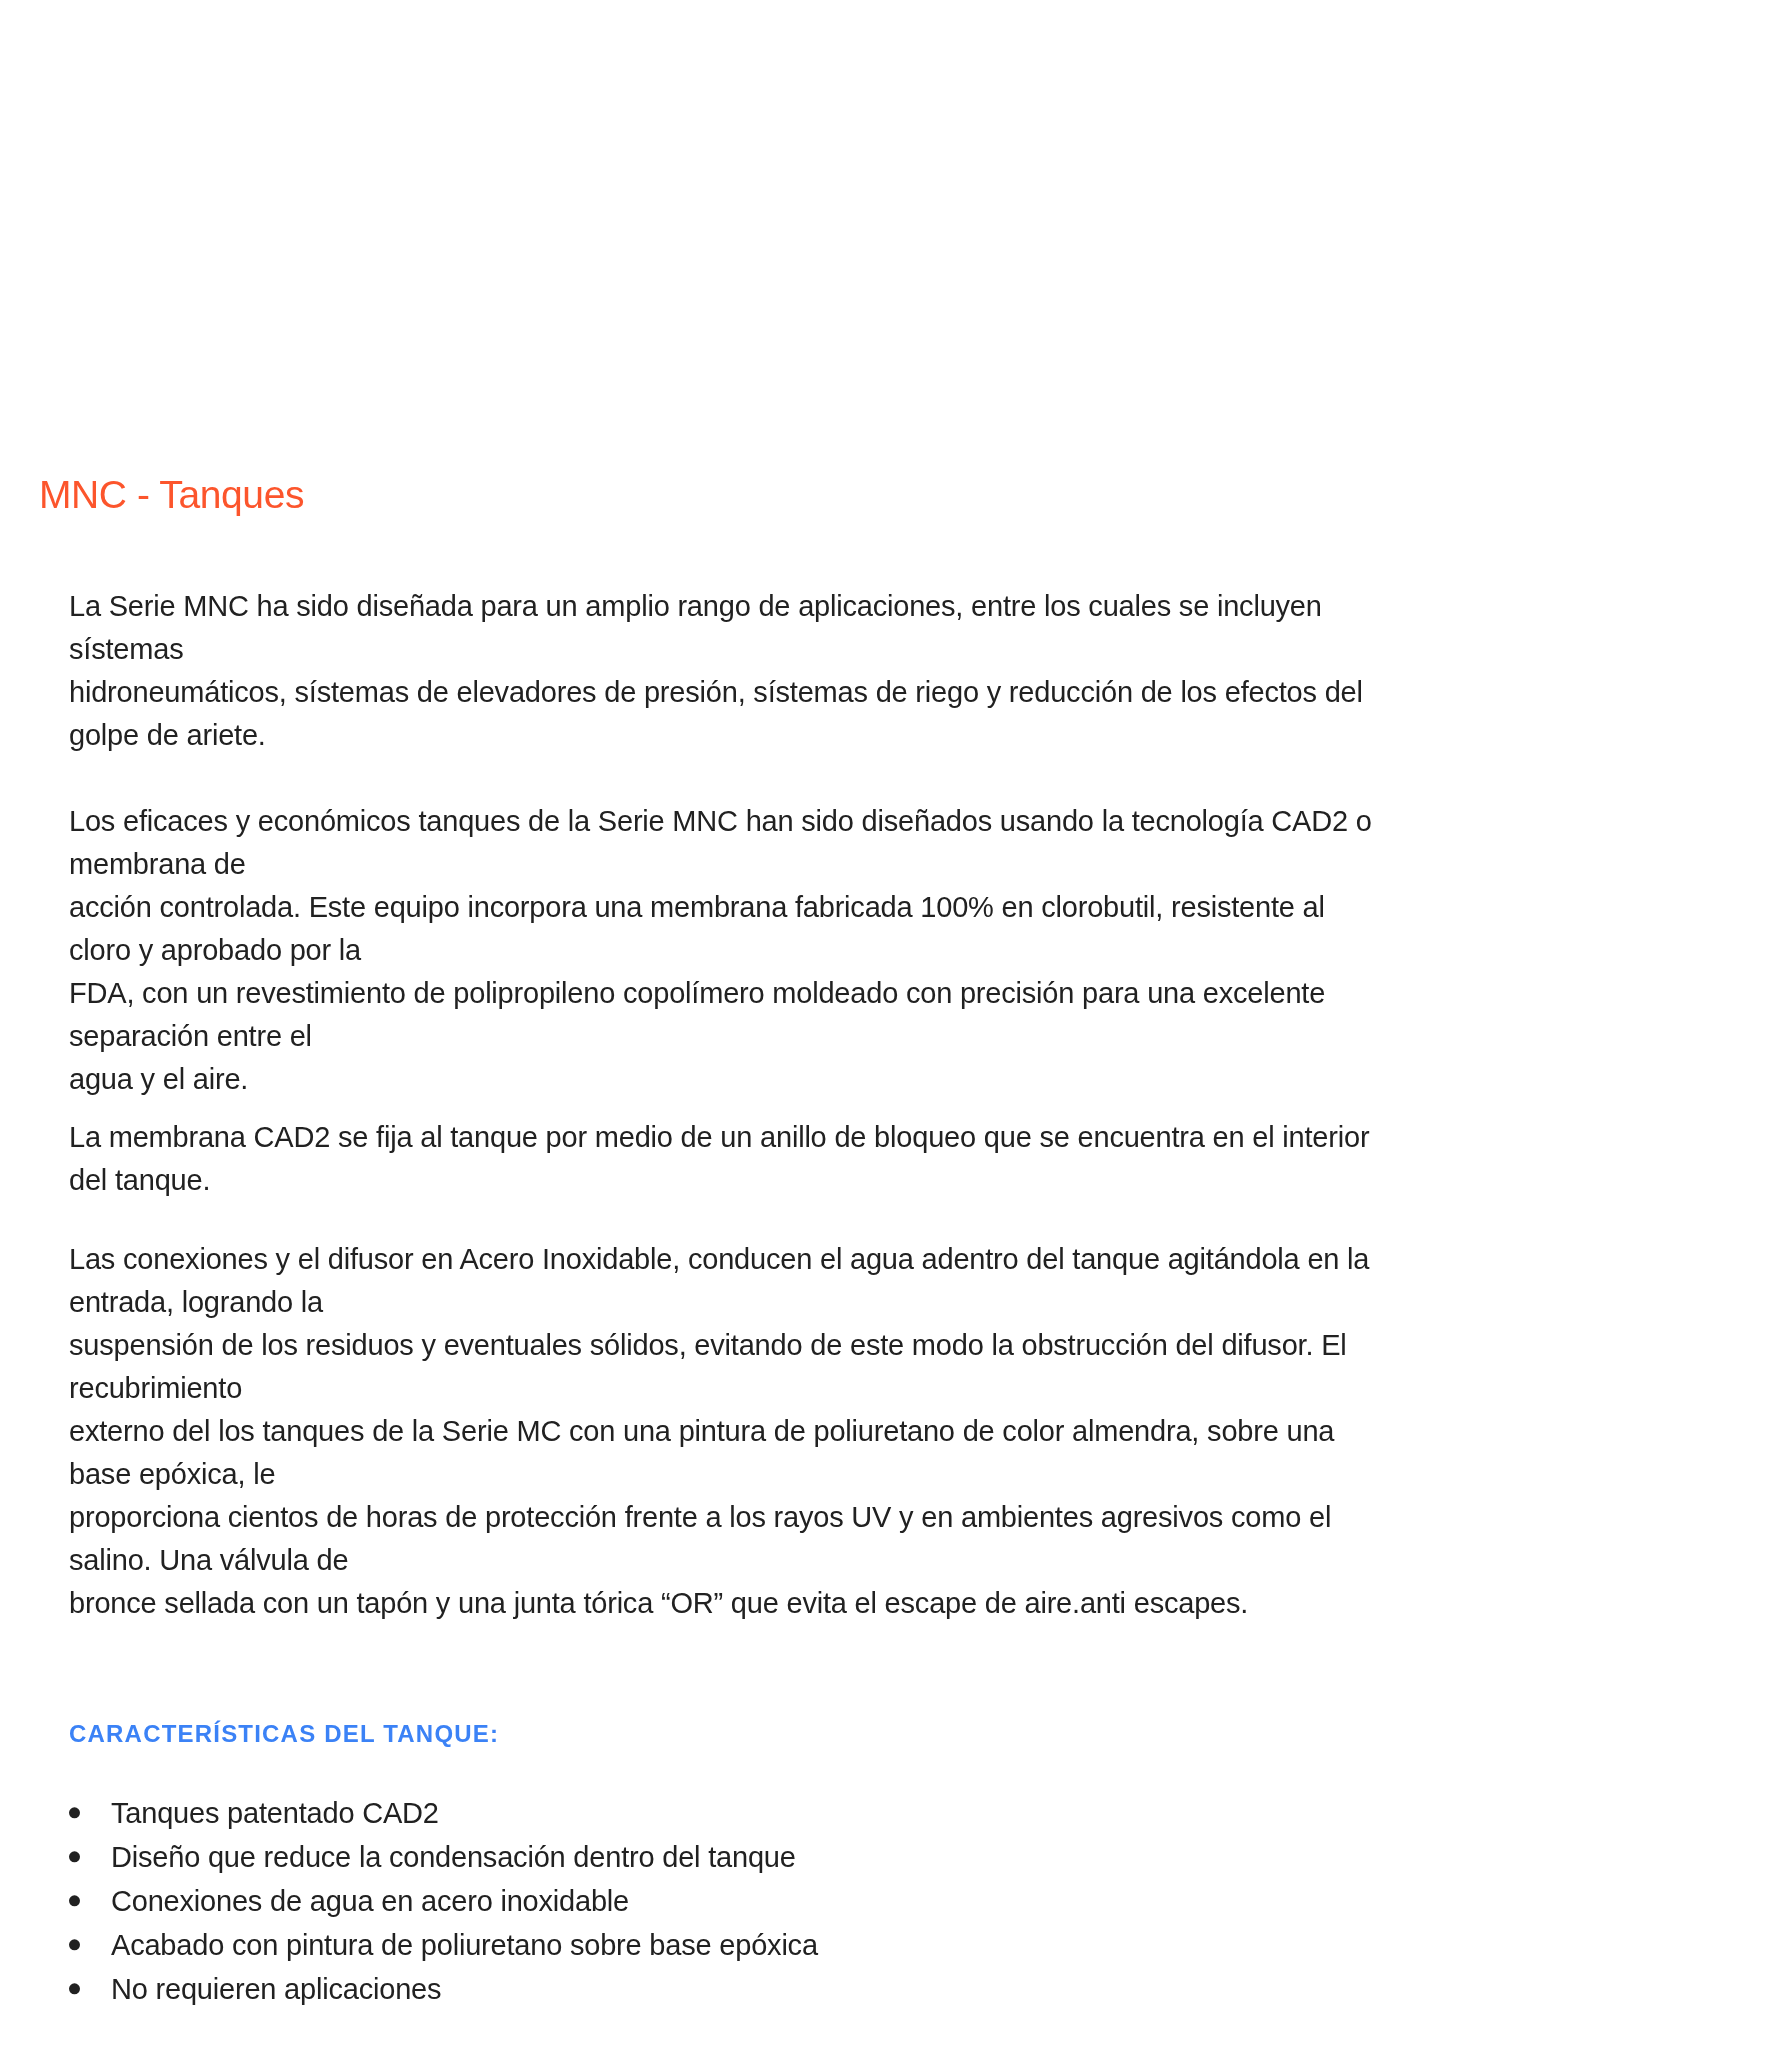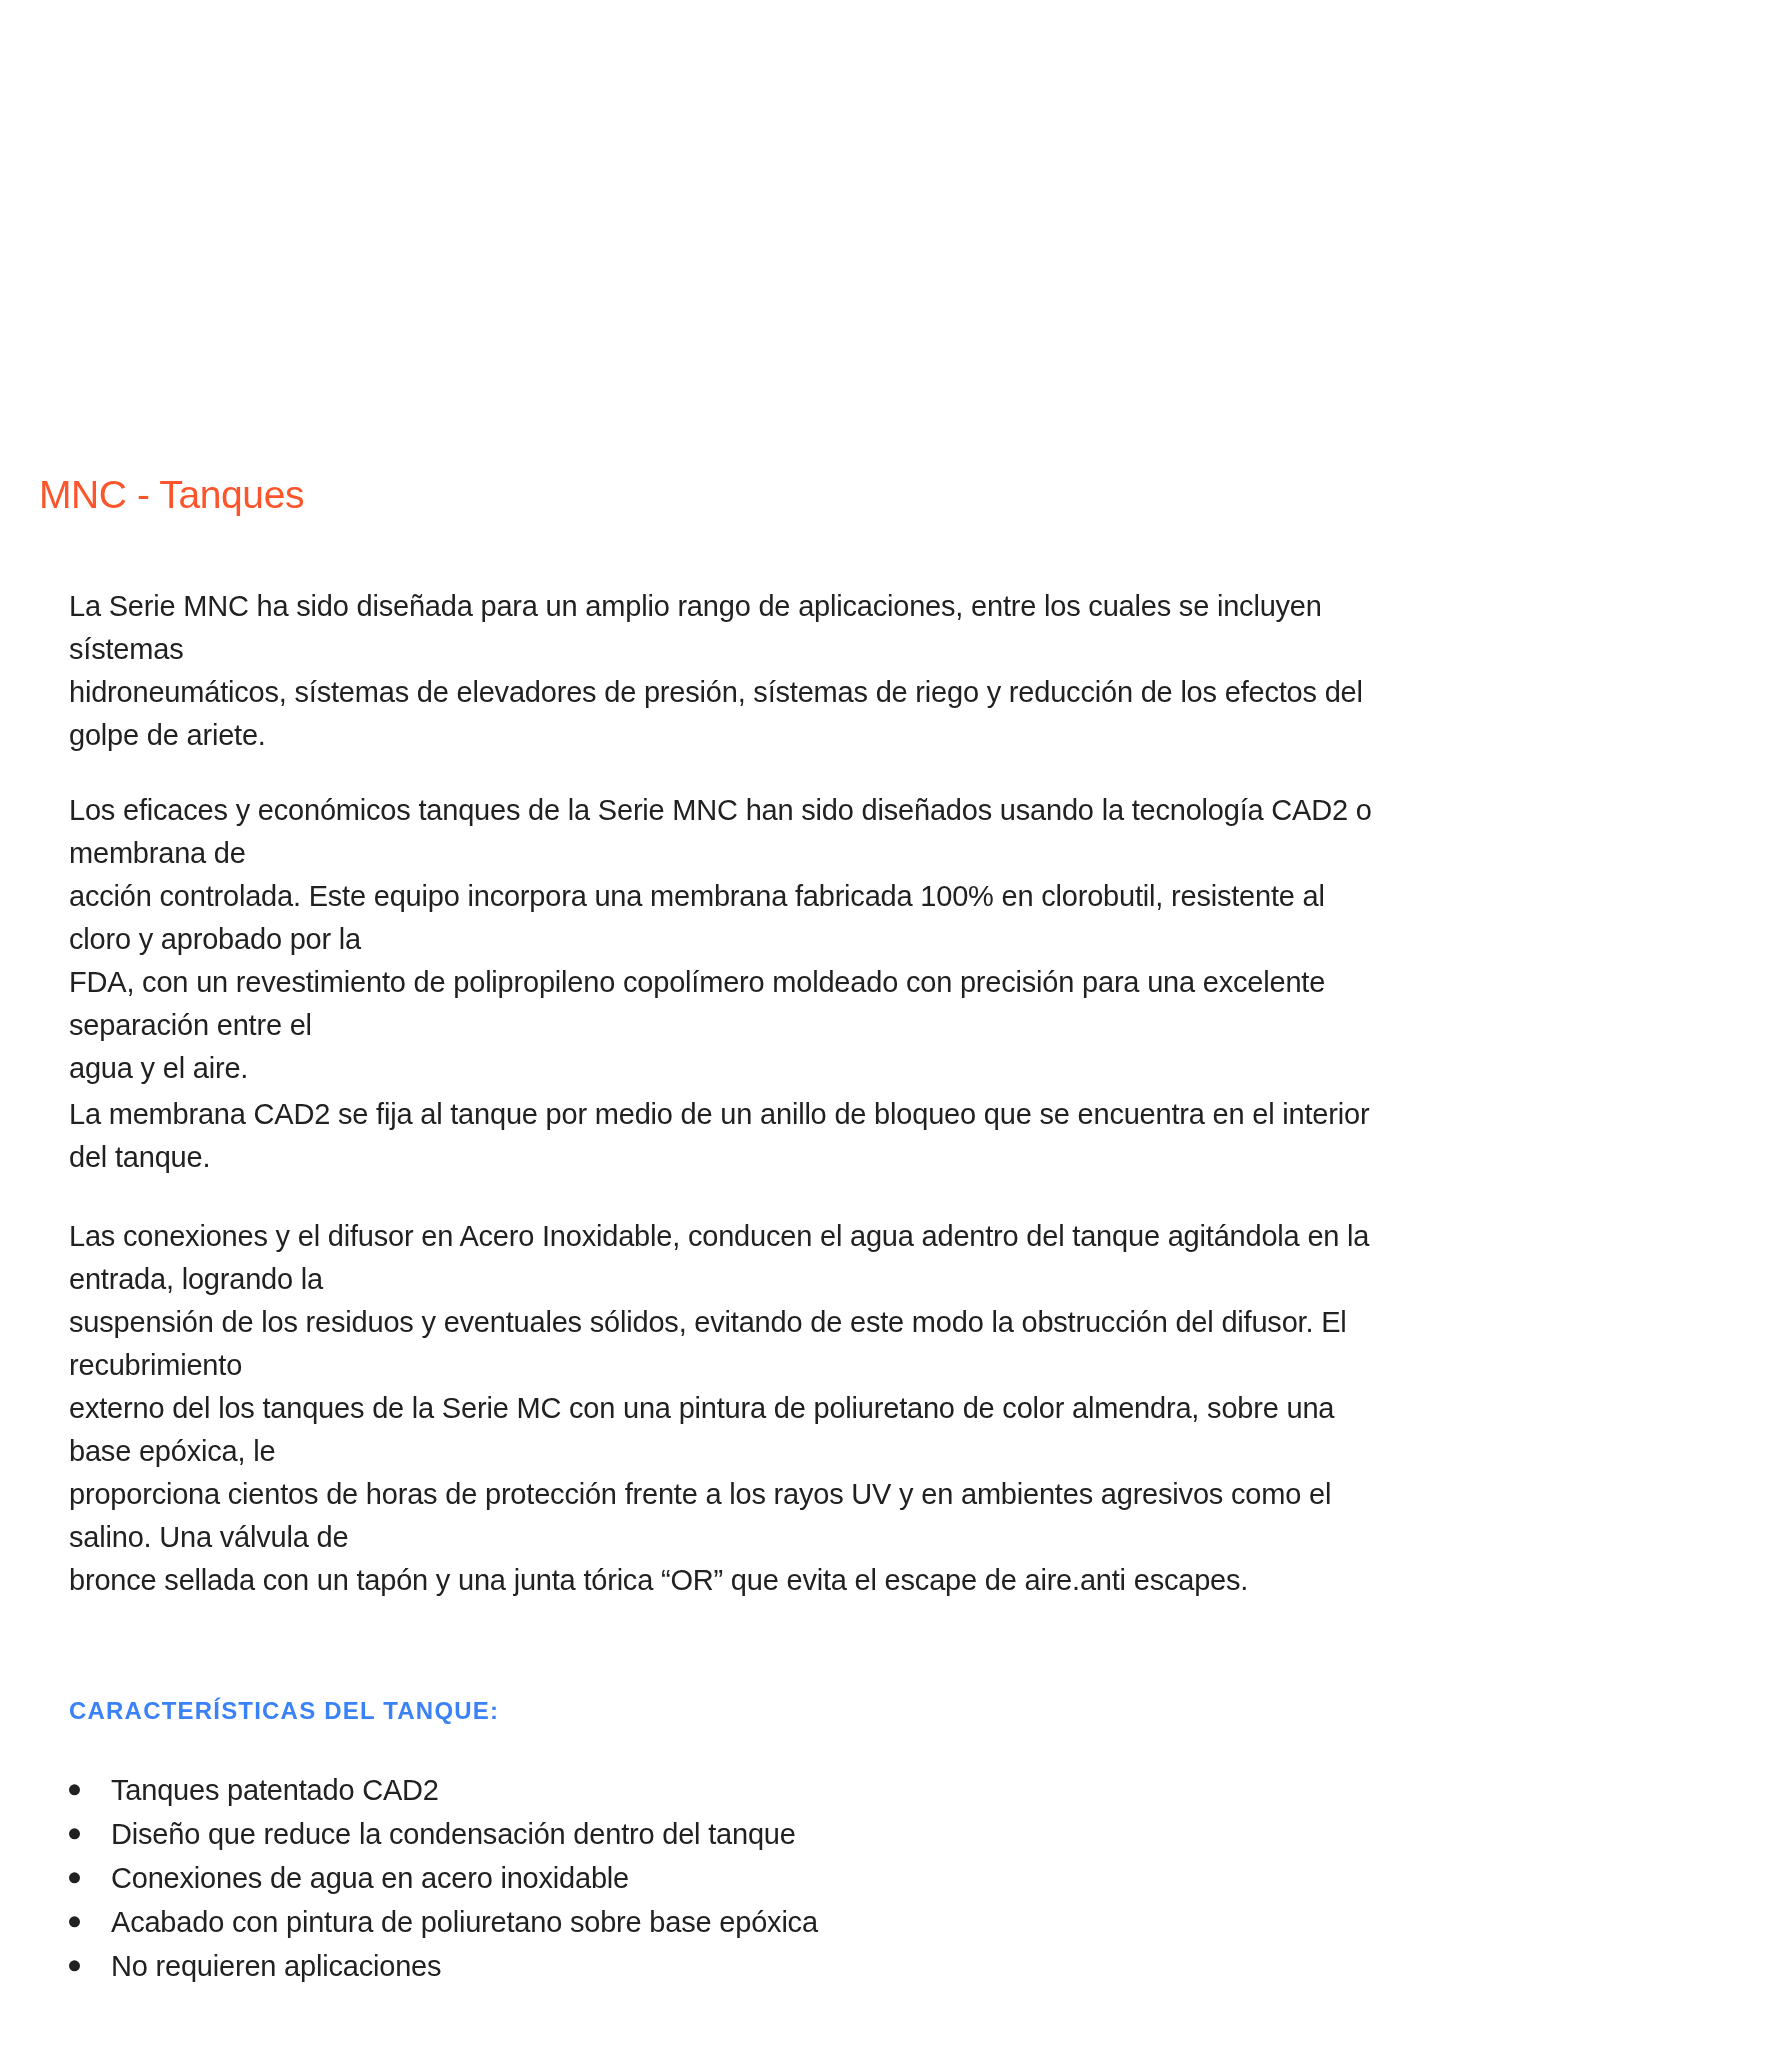--- a/index.html
+++ b/index.html
@@ -32,22 +32,22 @@
   .body-text {
     margin: 0 0 0 30px;
     max-width: 1636px;
     font-size: 29px;
     line-height: 43px;
     letter-spacing: -0.2px;
     white-space: pre-line;
     color: #212121;
   }
   .p-intro   { margin-top: 68px; }
-  .p-design  { margin-top: 32px; }
-  .p-cont    { margin-top: 3px;  }
+  .p-design  { margin-top: 43px; }
+  .p-cont    { margin-top: 15px;  }
   .p-connex  { margin-top: 36px; }
   .features-heading {
     margin: 89px 0 0 30px;
     font-size: 24px;
     line-height: 40px;
     font-weight: 700;
     letter-spacing: 1.2px;
     color: #3b82f6;
   }
   .features-list {

